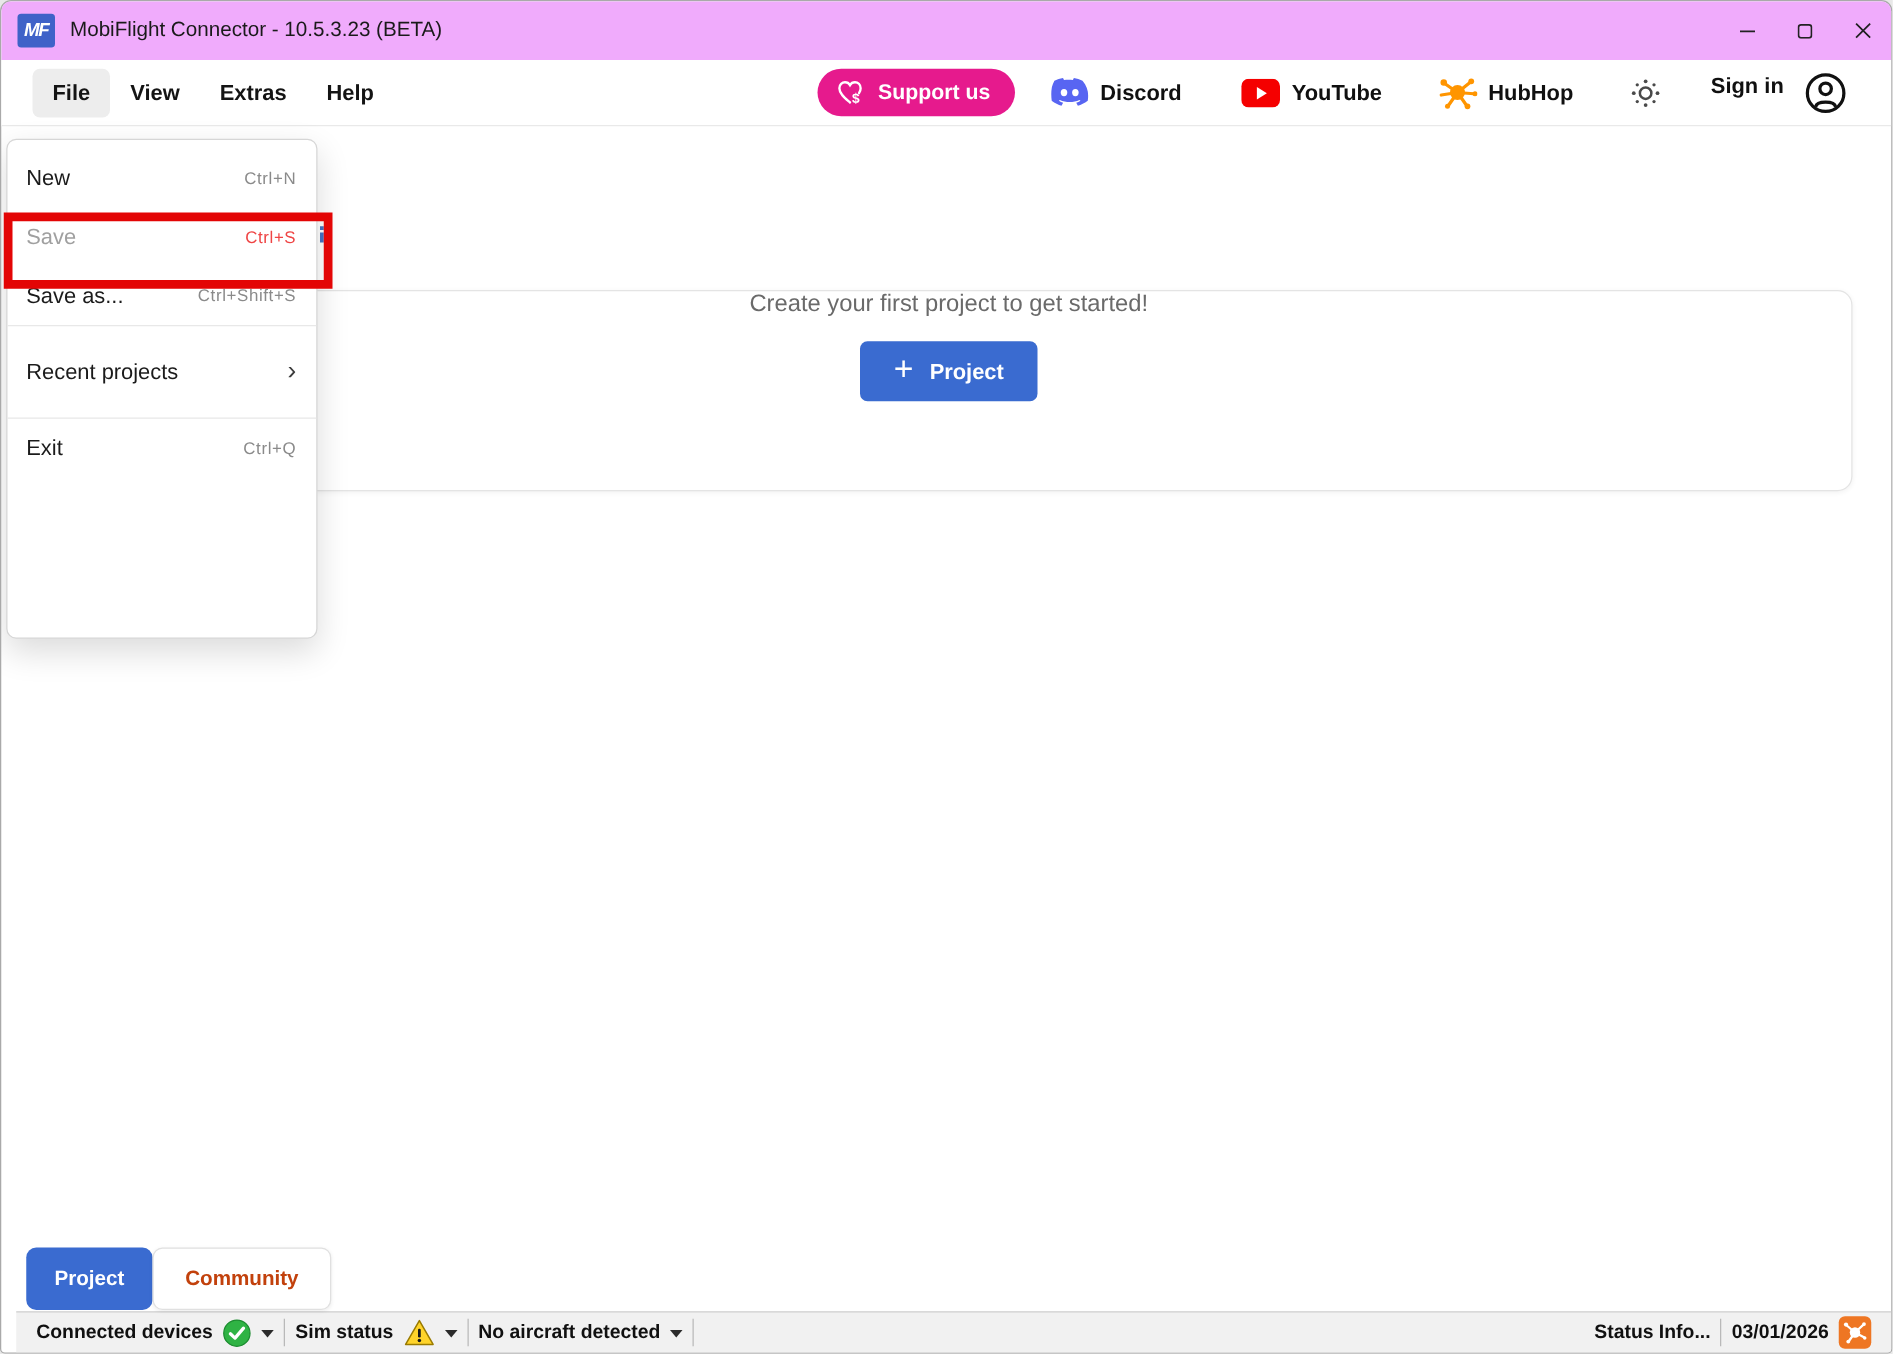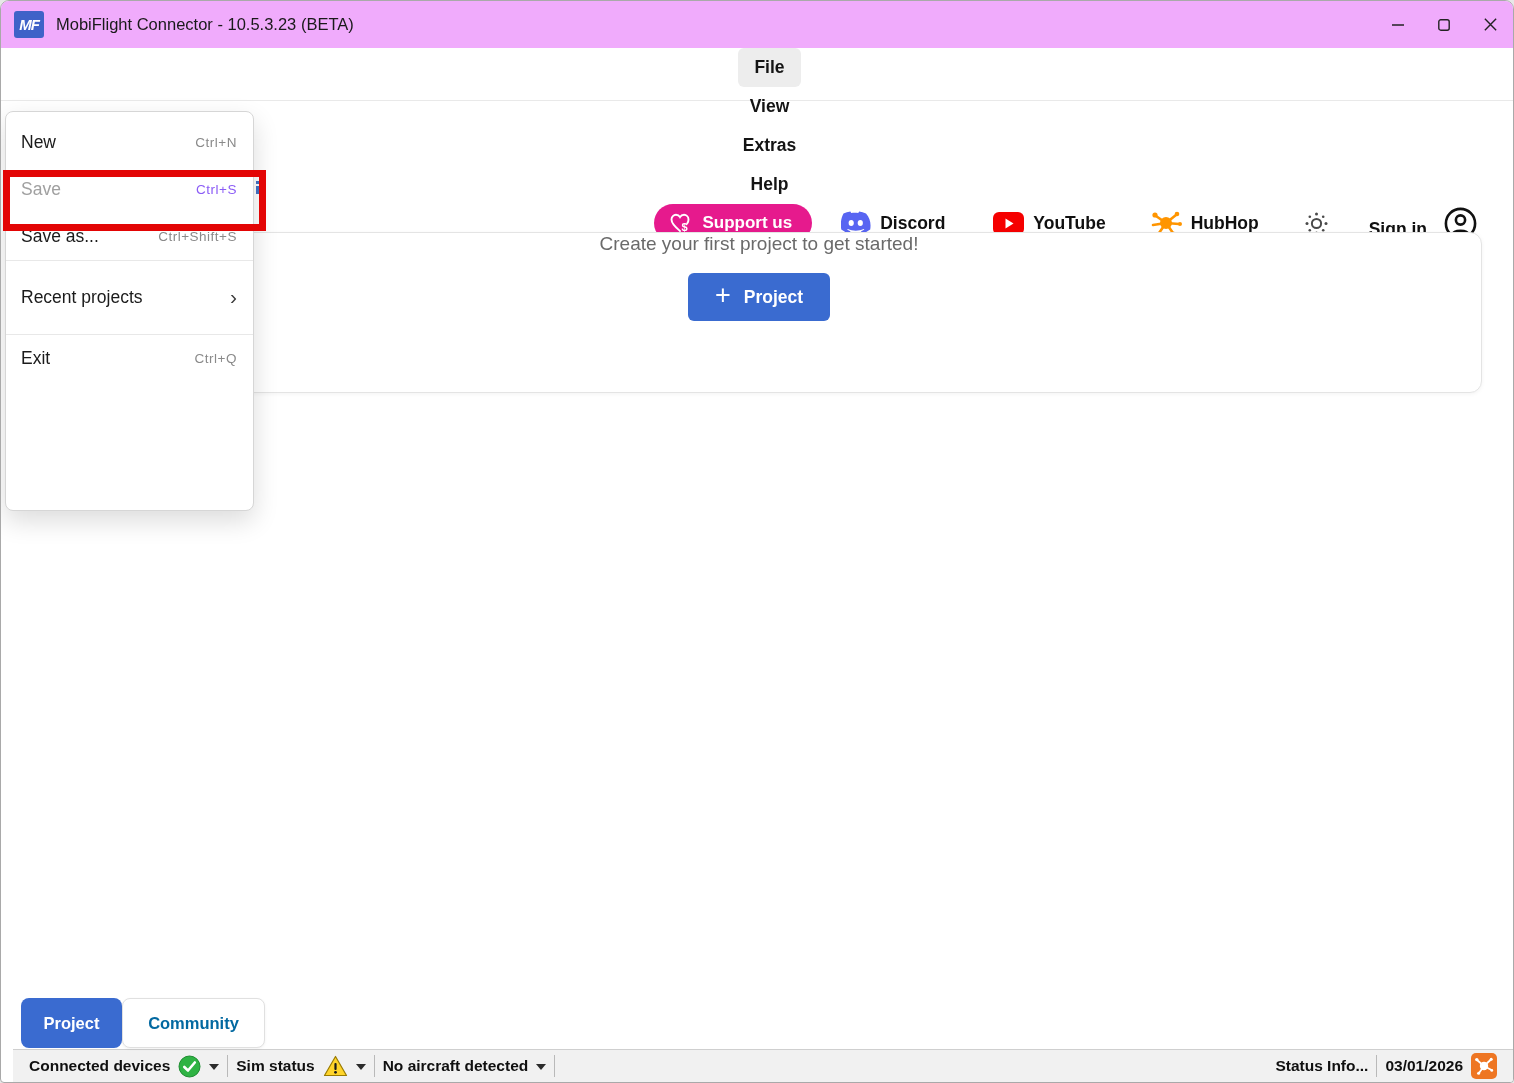--- a/index.html
+++ b/index.html
@@ -22,37 +22,37 @@
     flex:0 0 auto;
   }
   .app-title{ margin-left:12px; font-size:16.5px; color:#1a1a1a; }
   .win-controls{ position:absolute; right:0; top:0; height:47px; display:flex; }
   .win-btn{ width:46px; height:47px; display:flex; align-items:center; justify-content:center; color:#222; }
   .win-btn svg{ display:block; }
 
   
   .menubar{
     position:absolute; top:47px; left:0; right:0; height:53px; background:#fff;
-    border-bottom:1px solid #e9e9e9; display:flex; align-items:center; padding:0 0 0 25px;flex-direction:column;
+    border-bottom:1px solid #e9e9e9; display:flex; align-items:center; padding:0 0 0 25px;
   }
   .menu-item{
     font-size:17.5px; font-weight:700; color:#141414; padding:9px 16px; border-radius:6px; cursor:default;
   }
   .menu-item.active{ background:#ededed; }
   .mb-right{ margin-left:auto; display:flex; align-items:center; padding-right:36px; }
   .support-pill{
     display:flex; align-items:center; gap:10px; background:var(--support_pink,#e61a8d);
     color:#fff; font-weight:700; font-size:17px; height:38px; padding:0 20px 0 14px; border-radius:19px;
   }
   .mb-link{ display:flex; align-items:center; gap:9px; font-weight:700; font-size:17.5px; color:#101010; }
   .mb-link.discord{ margin-left:29px; }
   .mb-link.youtube{ margin-left:48px; }
   .mb-link.hubhop{ margin-left:45px; }
   .theme-btn{ margin-left:45px; display:flex; align-items:center; }
-  .signin{ margin-left:40px; display:flex; align-items:flex-end; gap:17px; font-weight:700; font-size:17.5px; color:#101010; }
+  .signin{ margin-left:40px; display:flex; align-items:flex-start; gap:17px; font-weight:700; font-size:17.5px; color:#101010; }
 
   
   .card{
     position:absolute; left:35px; top:231px; width:1446px; height:161px;
     background:#fff; border:1px solid #e4e4e4; border-radius:12px;
     box-shadow:0 1px 4px rgba(0,0,0,.05);
     display:flex; flex-direction:column; align-items:center; gap:18px;
   }
   .empty-text{ font-size:19px; color:#6a6a6a; }
   .project-btn{
@@ -78,39 +78,39 @@
   }
   .fm-row{
     height:47px; display:flex; align-items:center; justify-content:space-between;
     padding:0 16px 0 15px; font-size:17.5px; color:#1b1b1b;
   }
   .fm-row .shortcut{ font-size:13.5px; color:#8a8a8a; letter-spacing:.5px; }
   .fm-row.highlight{
     background:#ececec; border-radius:6px; margin:12px 7px 0 8px; height:46px; padding:0 9px 0 7px;
   }
   .fm-row.disabled{ color:#a0a0a0; }
-  .fm-row.disabled .shortcut{ color:#8b5cf6; }
+  .fm-row.disabled .shortcut{ color:#ef4444; }
   .fm-row.tall{ height:73px; }
   .fm-divider{ height:1px; background:#e8e8e8; }
   .chev-right{ font-size:21px; color:#3c3c3c; line-height:1; margin-top:-2px; }
 
   
   .annotation-rect{
     position:absolute; left:2px; top:169px; width:263px; height:61px;
     border:7px solid var(--annotation_red,#e30505); z-index:9; pointer-events:none;
   }
 
   
   .bottom-tabs{ position:absolute; left:20px; bottom:34px; display:flex; z-index:3; }
   .tab{
     height:50px; display:flex; align-items:center; justify-content:center;
     font-size:16.5px; font-weight:700; border-radius:8px;
   }
   .tab.project{ width:101px; background:var(--project_blue,#3a6bd0); color:#fff; }
-  .tab.community{ width:143px; background:#fff; border:1px solid #e0e0e0; color:#0369a1; box-shadow:0 1px 3px rgba(0,0,0,.06); }
+  .tab.community{ width:143px; background:#fff; border:1px solid #e0e0e0; color:#c2410c; box-shadow:0 1px 3px rgba(0,0,0,.06); }
 
   
   .statusbar{
     position:absolute; left:12px; right:0; bottom:0; height:33px;
     background:#f1f1f1; border-top:1px solid #cfcfcf;
     display:flex; align-items:center; font-size:15.5px; font-weight:600; color:#101010;
     padding:0 8px;
   }
   .sb-item{ display:flex; align-items:center; gap:8px; padding:0 8px; height:100%; }
   .sb-sep{ width:1px; height:22px; background:#b9b9b9; }

